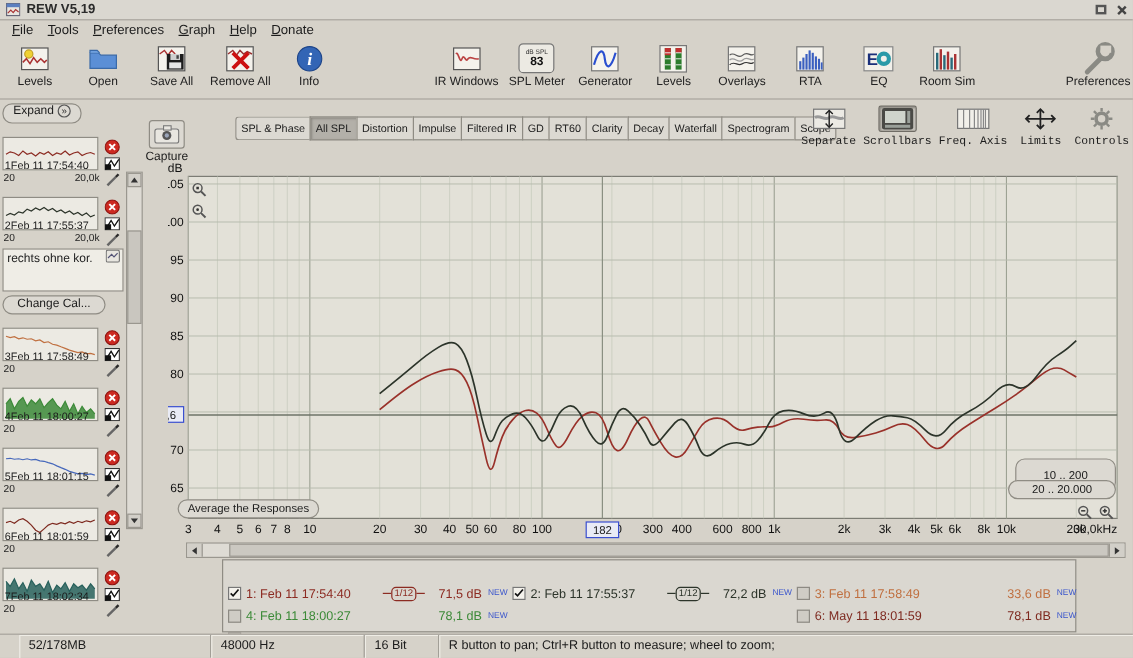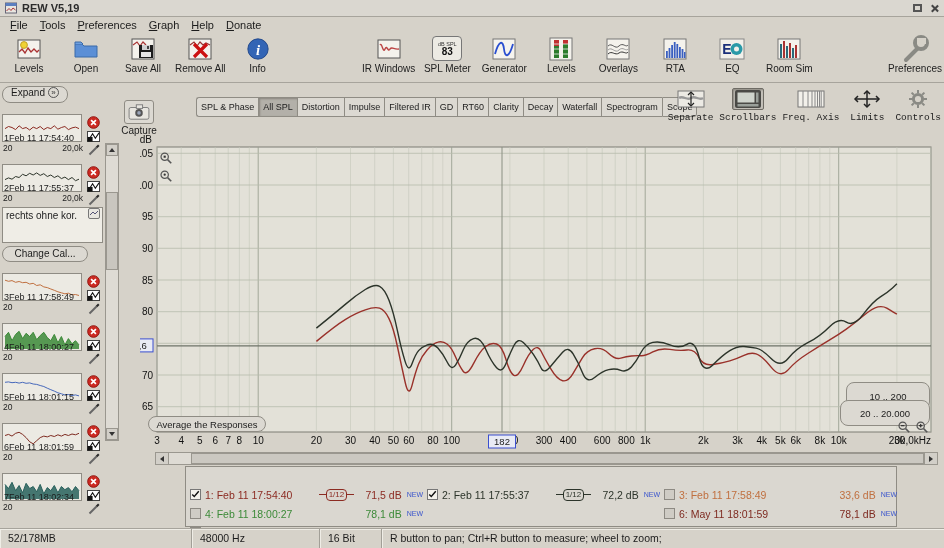--- a/index.html
+++ b/index.html
@@ -71,21 +71,21 @@
   .gc-icon { width:32px; height:22px; display:flex; align-items:center; justify-content:center; border:1px solid transparent; border-radius:2px; }
   .gc-btn.active .gc-icon { border:1px solid #6f6c65; background:#c4c1ba; box-shadow:inset 1px 1px 2px #8a877f; }
   .gc-label { font-size:9.5px; white-space:nowrap;font-family:Liberation Mono, monospace; }
 
   
   .chart-region { position:absolute; left:140px; top:133px; width:796px; height:319px; }
   .chart-region svg.main { position:absolute; left:0; top:0; }
   .ovl-btn { position:absolute; border:1px solid #8f8c84; border-radius:8px; background:#dcd9d2; font-size:9.5px; display:flex; align-items:center; justify-content:center; white-space:nowrap; }
   #avg-btn { left:8px; top:283px; width:118px; height:16px; }
   #range1 { left:706px; top:249px; width:84px; height:28px; }
-  #range2 { left:700px; top:267px; width:90px; height:26px; }
+  #range2 { left:700px; top:267px; width:90px; height:16px; }
   .mini-zoom { position:absolute; width:16px; height:15px; display:flex; align-items:center; justify-content:center; }
 
   
   .hscroll { position:absolute; left:155px; top:452px; width:783px; height:13px; border:1px solid #9a978f; background:#dedbd4; display:flex; }
   .hs-btn { width:13px; flex:none; background:#d2cfc8; display:flex; align-items:center; justify-content:center; }
   .hs-btn.left { border-right:1px solid #9a978f; } .hs-btn.right { border-left:1px solid #9a978f; }
   .hs-track { flex:1; position:relative; }
   .hs-thumb { position:absolute; left:22px; right:0; top:0; bottom:0; background:#cbc8c1; border:1px solid #9a978f; }
 
   
@@ -96,21 +96,21 @@
   .lg-label { width:106px; white-space:nowrap; }
   .lg-smooth { width:50px; flex:none; display:flex; align-items:center; justify-content:center; }
   .lg-smooth.has::before,.lg-smooth.has::after { content:""; width:7px; height:1px; background:currentColor; }
   .lg-sm-badge { border:1px solid currentColor; border-radius:4px; font-size:8px; padding:0 2px; line-height:10px; }
   .lg-value { white-space:nowrap; }
   .lg-new { font-size:7px; color:#3a55cc; vertical-align:4px; margin-left:1px; }
 
   
   .statusbar { position:absolute; left:0; top:528px; right:0; height:20px; border-top:1px solid #a7a49c; background:#d6d2c9; display:flex; font-size:10.5px; }
   .sb-seg { padding:3px 8px; border-right:1px solid #a29f97; box-shadow:inset 1px 1px 0 #efede6; white-space:nowrap; }
-  .sb-seg.mem { width:192px; } .sb-seg.sr { width:128px; } .sb-seg.bits { width:62px; } .sb-seg.hint { flex:1; border-right:none; }
+  .sb-seg.mem { width:160px;margin-left:16px; } .sb-seg.sr { width:128px; } .sb-seg.bits { width:62px; } .sb-seg.hint { flex:1; border-right:none; }
 </style>
 </head>
 <body>
 
 <div class="app">
 
   <div class="titlebar">
     <span style="display:flex;">
         <svg width="12" height="12" viewBox="0 0 12 12">
           <rect x="0.5" y="1" width="11" height="10" fill="#e8e6e0" stroke="#667"></rect>

